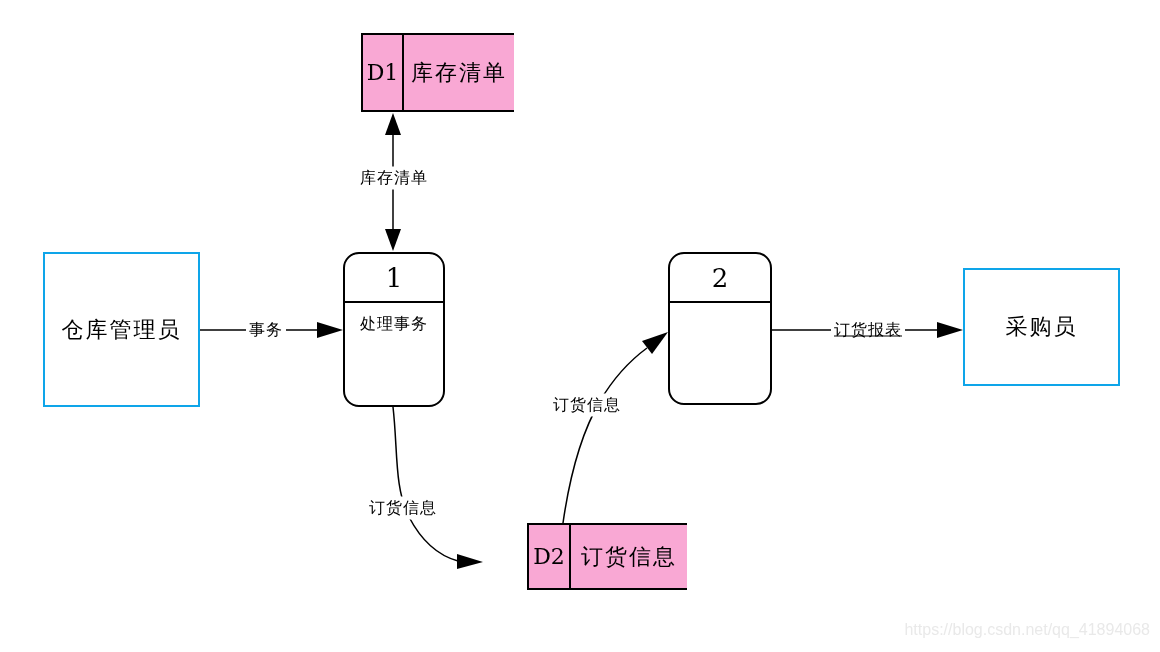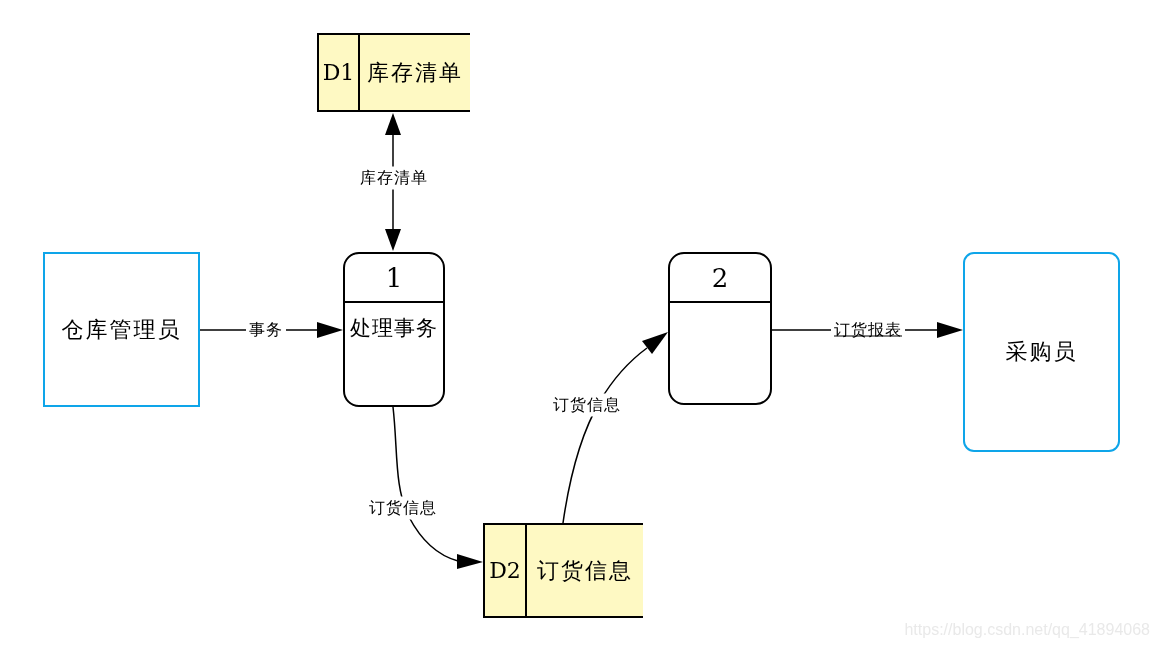--- a/index.html
+++ b/index.html
@@ -52,32 +52,33 @@
     align-items: center;
     justify-content: center;
     font-size: 26px;
   }
   .proc-body {
     flex: 1;
     width: 100%;
     display: flex;
     justify-content: center;
     padding-top: 11px;
-    font-size: 21px;
+    font-size: 16px;
     letter-spacing: 1px;
   }
 
   
   .datastore {
     position: absolute;
     border: 2px solid #000000;
     border-right: none;
-    background: #fef9c3;
+    background: #f9a8d4;
     display: flex;
     color: #000000;
+    margin-left: 44px;
   }
   .ds-id {
     border-right: 2px solid #000000;
     display: flex;
     align-items: center;
     justify-content: center;
     font-size: 22px;
   }
   .ds-name {
     flex: 1;
@@ -145,25 +146,25 @@
 
   <div class="process" style="left:343px; top:252px; width:102px; height:155px;">
     <div class="proc-num">1</div>
     <div class="proc-body">处理事务</div>
   </div>
 
   <div class="process" style="left:668px; top:252px; width:104px; height:153px;">
     <div class="proc-num">2</div>
   </div>
 
-  <div class="entity" style="left:963px; top:252px; width:157px; height:200px;border-radius:11px;">
+  <div class="entity" style="left:963px; top:268px; width:157px; height:118px;">
     <span>采购员</span>
   </div>
 
-  <div class="datastore" style="left:483px; top:523px; width:160px; height:95px;">
+  <div class="datastore" style="left:483px; top:523px; width:160px; height:67px;">
     <div class="ds-id" style="width:42px;">D2</div>
     <div class="ds-name">订货信息</div>
   </div>
 
   <div class="flow-label" style="left:266px; top:330px;">事务</div>
   <div class="flow-label" style="left:394px; top:178px;">库存清单</div>
   <div class="flow-label" style="left:403px; top:508px;">订货信息</div>
   <div class="flow-label" style="left:587px; top:405px;">订货信息</div>
   <div class="flow-label" style="left:868px; top:330px;text-decoration:underline;">订货报表</div>
 

